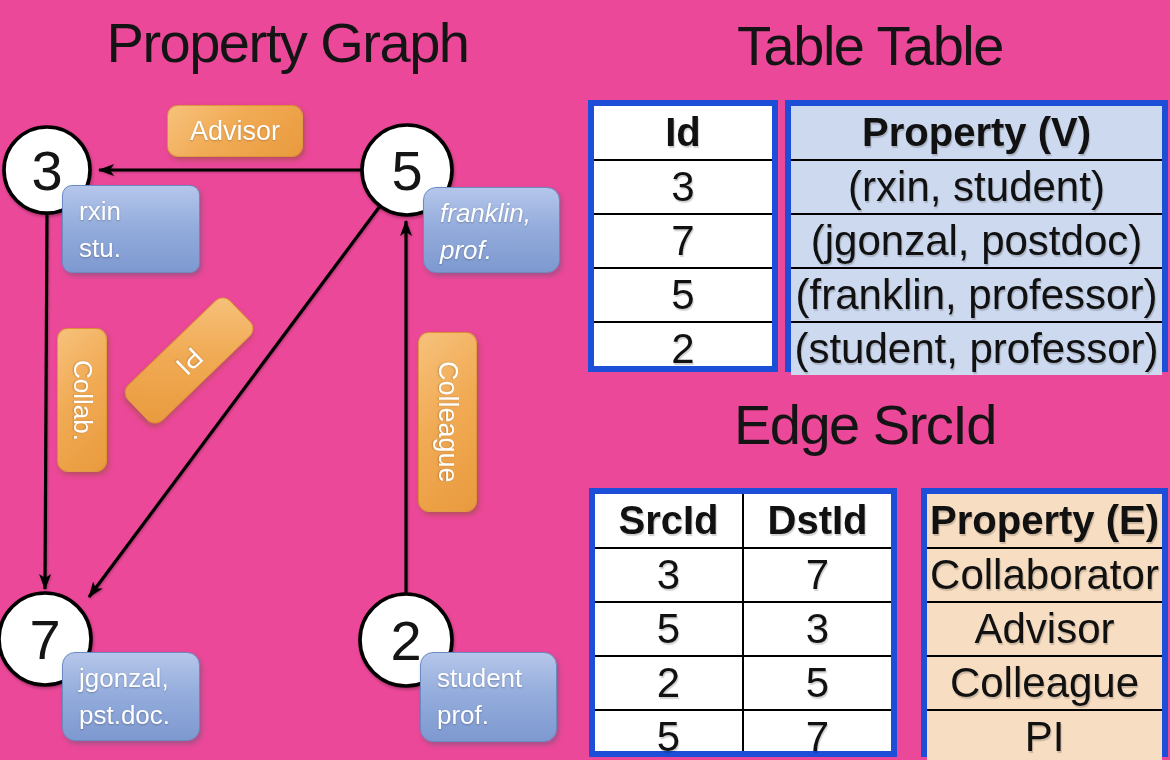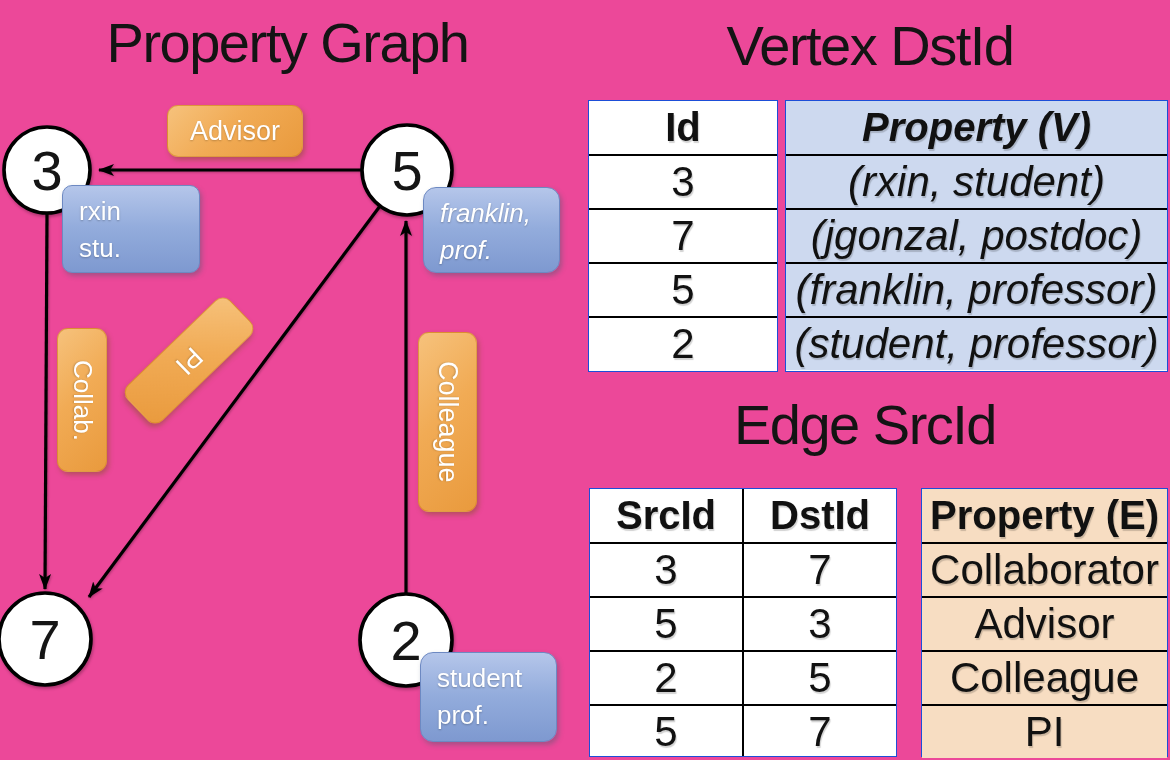--- a/index.html
+++ b/index.html
@@ -29,21 +29,21 @@
     position:absolute;box-sizing:border-box;border-radius:11px;
     background:linear-gradient(135deg,#f6c27c 0%,#f1ab55 45%,#e99a3d 100%);
     border:1px solid rgba(205,130,35,0.55);
     box-shadow:2px 3px 5px rgba(120,85,30,0.45);
     color:#fff;display:flex;align-items:center;justify-content:center;
     font-size:27px;text-shadow:0 1px 2px rgba(0,0,0,0.22);
   }
   .edge-label .vtext{writing-mode:vertical-rl;}
   
   .tcol{
-    position:absolute;box-sizing:border-box;border:1px solid #1d4ed8;background:#fff;
+    position:absolute;box-sizing:border-box;border:6px solid #1d4ed8;background:#fff;
   }
   .tcell{
     box-sizing:border-box;height:54px;display:flex;align-items:center;justify-content:center;
     font-size:42px;border-top:2px solid #000;white-space:nowrap;
     text-shadow:1px 1.5px 1px rgba(0,0,0,0.18);
   }
   .tcell.hdr{height:53px;border-top:none;font-weight:bold;font-size:40px;}
   .bluefill{background:#cdd9ef;}
   .tanfill{background:#f7ddc2;}
   .twocol{display:flex;}
@@ -83,48 +83,52 @@
   <div class="node-num" style="left:360px;top:594px;width:92px;height:92px;">2</div>
 
   <div class="prop-box" style="left:62px;top:185px;width:138px;height:88px;border-radius:10px;">
     <div>rxin</div>
     <div>stu.</div>
   </div>
   <div class="prop-box" style="left:423px;top:187px;width:137px;height:86px;font-style:italic;">
     <div>franklin,</div>
     <div>prof.</div>
   </div>
+  <div class="prop-box" style="left:62px;top:652px;width:138px;height:89px;">
+    <div>jgonzal,</div>
+    <div>pst.doc.</div>
+  </div>
   <div class="prop-box" style="left:420px;top:652px;width:137px;height:90px;">
     <div>student</div>
     <div>prof.</div>
   </div>
 
   <div class="edge-label" style="left:167px;top:105px;width:136px;height:52px;">
     <span>Advisor</span>
   </div>
   <div class="edge-label" style="left:57px;top:328px;width:50px;height:144px;font-size:26px;">
     <span class="vtext">Collab.</span>
   </div>
   <div class="edge-label" style="left:164px;top:289px;width:50px;height:143px;transform:rotate(46deg);">
     <span class="vtext">PI</span>
   </div>
   <div class="edge-label" style="left:418px;top:332px;width:59px;height:180px;">
     <span class="vtext">Colleague</span>
   </div>
 
-  <div class="title" style="left:650px;top:15px;width:440px;">Vertex DstId</div>
+  <div class="title" style="left:650px;top:15px;width:440px;">Table Table</div>
 
   <div class="tcol" style="left:588px;top:100px;width:190px;height:272px;">
     <div class="tcell hdr">Id</div>
     <div class="tcell">3</div>
     <div class="tcell">7</div>
     <div class="tcell">5</div>
     <div class="tcell">2</div>
   </div>
-  <div class="tcol" style="left:785px;top:100px;width:383px;height:272px;font-style:italic;">
+  <div class="tcol" style="left:785px;top:100px;width:383px;height:272px;">
     <div class="tcell hdr bluefill">Property (V)</div>
     <div class="tcell bluefill">(rxin, student)</div>
     <div class="tcell bluefill">(jgonzal, postdoc)</div>
     <div class="tcell bluefill">(franklin, professor)</div>
     <div class="tcell bluefill">(student, professor)</div>
   </div>
 
   <div class="title" style="left:650px;top:394px;width:430px;">Edge SrcId</div>
 
   <div class="tcol twocol" style="left:589px;top:488px;width:308px;height:269px;">

